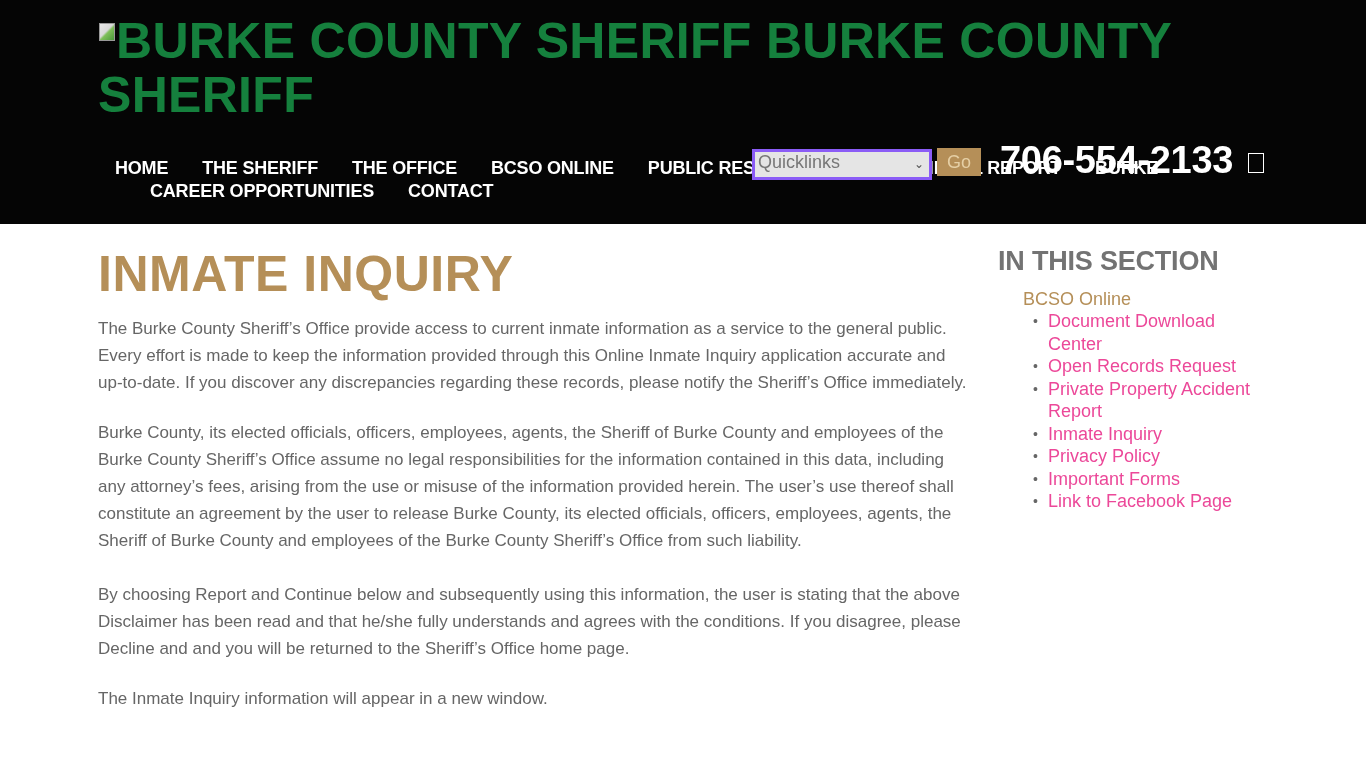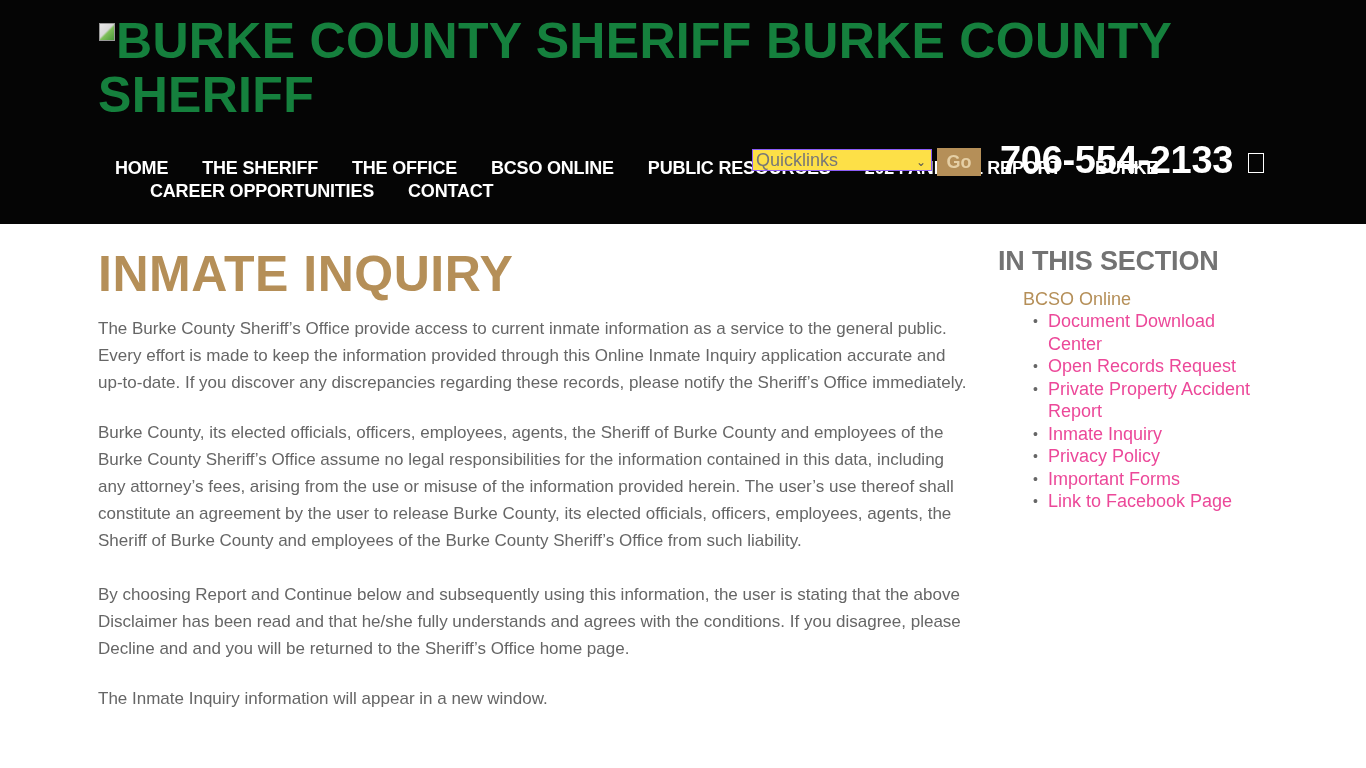--- a/index.html
+++ b/index.html
@@ -14,25 +14,25 @@
   .logo .broken-img { display: inline-block; position: relative; width: 18px; height: 20px; vertical-align: top; margin-top: 8px; }
   .logo .broken-img::before { content: ""; position: absolute; left: 1px; top: 1px; width: 14px; height: 16px;
         background: linear-gradient(135deg, #e8e8e8 0%, #d8d8d8 45%, #7fbf5a 55%, #4a9a3a 100%); border: 1px solid #999; }
   .logo .alt-text { vertical-align: top; }
 
   .nav { position: absolute; left: 98px; top: 157px; width: 1080px; }
   .nav a { display: inline-block; color: #ffffff; font-weight: bold; font-size: 18px; line-height: 23px;
            text-decoration: none; padding: 0 17px; letter-spacing: -0.2px; }
   .nav .row2 { padding-left: 35px; }
 
-  .quicklinks { position: absolute; left: 752px; top: 149px; width: 180px; height: 22px; background: #fde047;
-                border: 1px solid #8b5cf6; font-size: 18px; color: #777; padding-left: 3px; line-height: 20px; }
+  .quicklinks { position: absolute; left: 752px; top: 149px; width: 180px; height: 31px; background: #e5e5e5;
+                border: 3px solid #8b5cf6; font-size: 18px; color: #777; padding-left: 3px; line-height: 20px; }
   .quicklinks .chev { position: absolute; right: 5px; top: 2px; font-size: 12px; color: #555; }
   .go-btn { position: absolute; left: 937px; top: 148px; width: 44px; height: 28px; background: #b58f58;
-            color: #e5cfa5; font-size: 18px; text-align: center; line-height: 26px; border: none; font-weight: bold; }
+            color: #e5cfa5; font-size: 18px; text-align: center; line-height: 26px; border: none; }
   .phone { position: absolute; left: 1000px; top: 138px; color: #ffffff; font-weight: bold; font-size: 38px;
            line-height: 44px; letter-spacing: -0.3px; }
   .menu-box { position: absolute; left: 1248px; top: 153px; width: 16px; height: 20px; border: 1.5px solid #ffffff; }
 
   #main { position: absolute; left: 98px; top: 246px; width: 870px; }
   .page-title { color: #b58f58; font-weight: bold; font-size: 50px; line-height: 56px; letter-spacing: 0.5px; margin-bottom: 13px; }
   .para { color: #666666; font-size: 17px; line-height: 27px; margin-bottom: 23px; }
   .para.spaced { margin-bottom: 27px; }
 
   #sidebar { position: absolute; left: 998px; top: 244px; width: 270px; }

